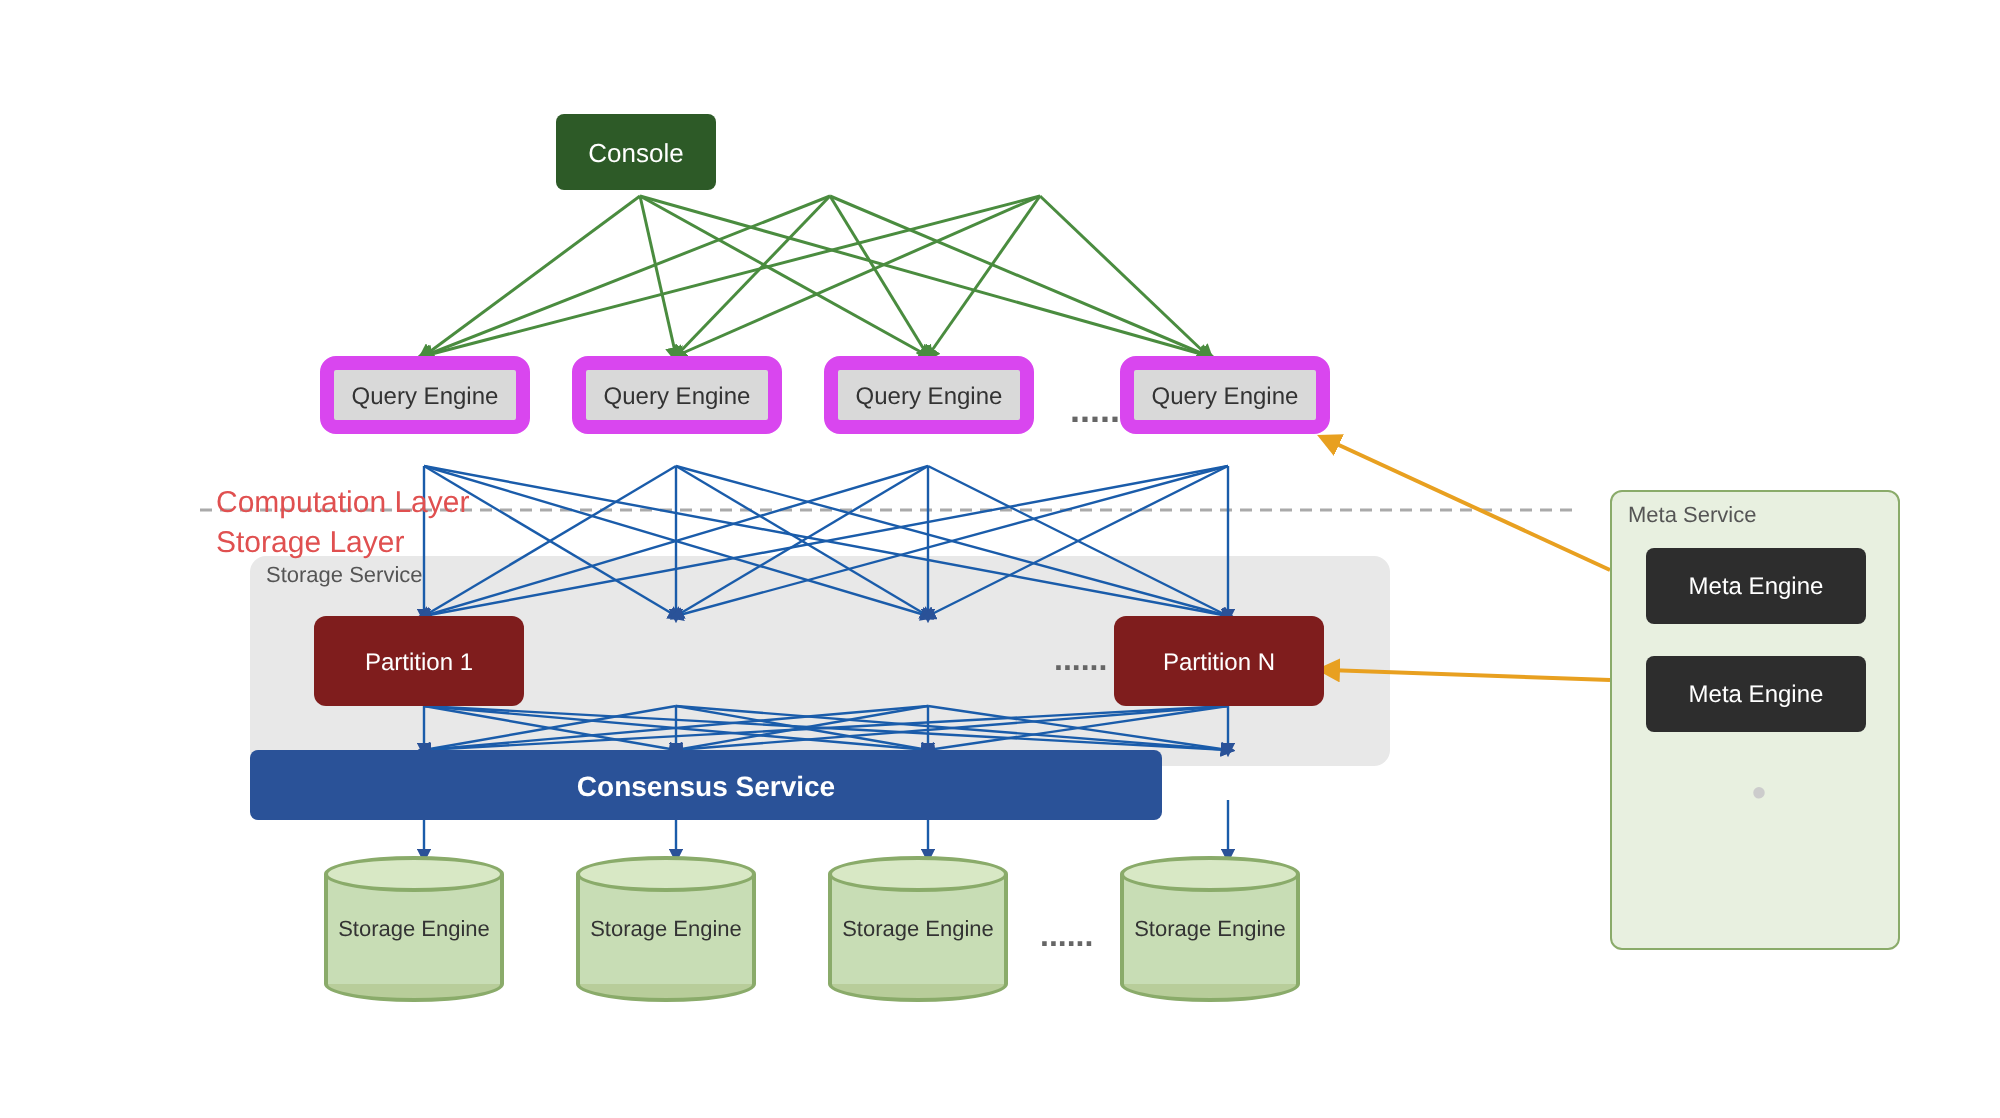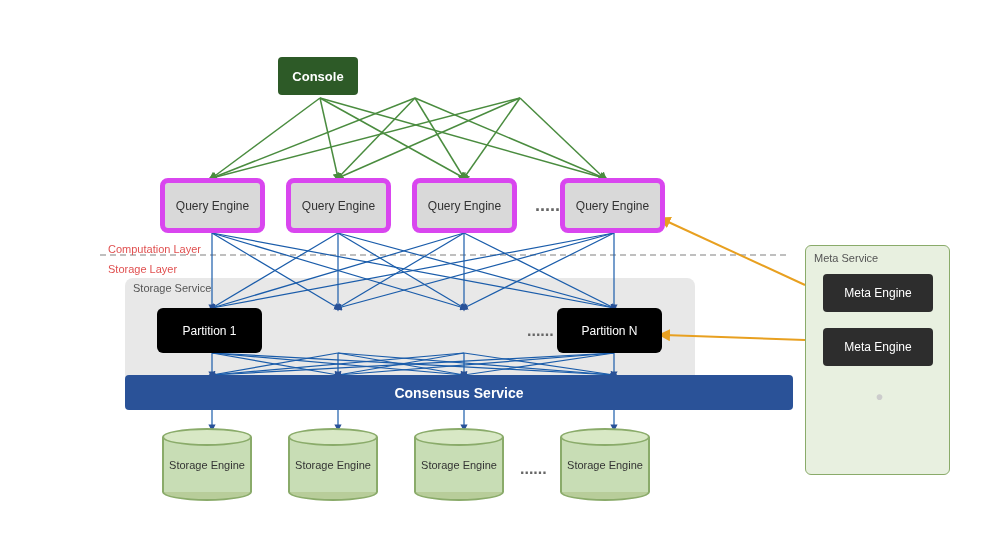--- a/index.html
+++ b/index.html
@@ -40,45 +40,45 @@
       background: #2d5a27;
       color: #fff;
       border-radius: 4px;
       padding: 8px 14px;
       font-size: 13px;
       font-weight: 500;
     }
     
     .query-box {
       background: #d9d9d9;
-      border: 5px solid #d946ef;
+      border: 7px solid #d946ef;
       color: #333;
       border-radius: 8px;
       width: 105px;
-      height: 55px;
+      height: 39px;
       font-size: 12px;
     }
     
     .dots-text {
       position: absolute;
       font-size: 18px;
       color: #666;
       font-weight: bold;
       z-index: 3;
     }
     
     .storage-service-bg {
       position: absolute;
       background: #e8e8e8;
       border-radius: 8px;
       z-index: 1;
     }
     
     .partition-box {
-      background: #000000;
+      background: #7f1d1d;
       color: #fff;
       border-radius: 6px;
       width: 105px;
       height: 45px;
       font-size: 12px;
       justify-content: center;
     }
     
     .consensus-box {
       background: #2a5298;
@@ -160,21 +160,21 @@
     .meta-title {
       position: absolute;
       font-size: 11px;
       color: #555;
       top: 6px;
       left: 8px;
     }
     
     .layer-label {
       position: absolute;
-      font-size: 11px;
+      font-size: 15px;
       color: #e05050;
       z-index: 5;
     }
     .storage-service-label {
       position: absolute;
       font-size: 11px;
       color: #555;
       z-index: 5;
     }
   </style>
@@ -263,21 +263,21 @@
     <line x1="212" y1="400" x2="212" y2="428" stroke="#1a5caa" stroke-width="1.2" marker-end="url(#arrowBlue)"></line>
     <line x1="338" y1="400" x2="338" y2="428" stroke="#1a5caa" stroke-width="1.2" marker-end="url(#arrowBlue)"></line>
     <line x1="464" y1="400" x2="464" y2="428" stroke="#1a5caa" stroke-width="1.2" marker-end="url(#arrowBlue)"></line>
     <line x1="614" y1="400" x2="614" y2="428" stroke="#1a5caa" stroke-width="1.2" marker-end="url(#arrowBlue)"></line>
 
     <line x1="805" y1="285" x2="664" y2="220" stroke="#e8a020" stroke-width="2" marker-end="url(#arrowOrange)"></line>
 
     <line x1="805" y1="340" x2="664" y2="335" stroke="#e8a020" stroke-width="2" marker-end="url(#arrowOrange)"></line>
   </svg>
 
-  <div class="box top-btn" style="left:278px;top:57px;width:80px;height:38px;font-weight:bold;">
+  <div class="box top-btn" style="left:278px;top:57px;width:80px;height:38px;">
     <span>Console</span>
   </div>
 
   <div class="box query-box" style="left:160px;top:178px;">
     <span>Query Engine</span>
   </div>
   <div class="box query-box" style="left:286px;top:178px;">
     <span>Query Engine</span>
   </div>
   <div class="box query-box" style="left:412px;top:178px;">
@@ -302,21 +302,21 @@
   </div>
 
   <div class="box partition-box" style="left:157px;top:308px;">
     <span>Partition 1</span>
   </div>
   <div class="dots-text" style="left:527px;top:322px;font-size:16px;">......</div>
   <div class="box partition-box" style="left:557px;top:308px;">
     <span>Partition N</span>
   </div>
 
-  <div class="box consensus-box" style="left:125px;top:375px;width:668px;height:35px;">
+  <div class="box consensus-box" style="left:125px;top:375px;width:456px;height:35px;">
     <span>Consensus Service</span>
   </div>
 
   <div class="storage-engine" style="position:absolute;left:162px;top:428px;">
     <div class="cylinder">
       <div class="cyl-top"></div>
       <div class="cyl-body">
         <span>Storage Engine</span>
       </div>
       <div class="cyl-bottom"></div>

